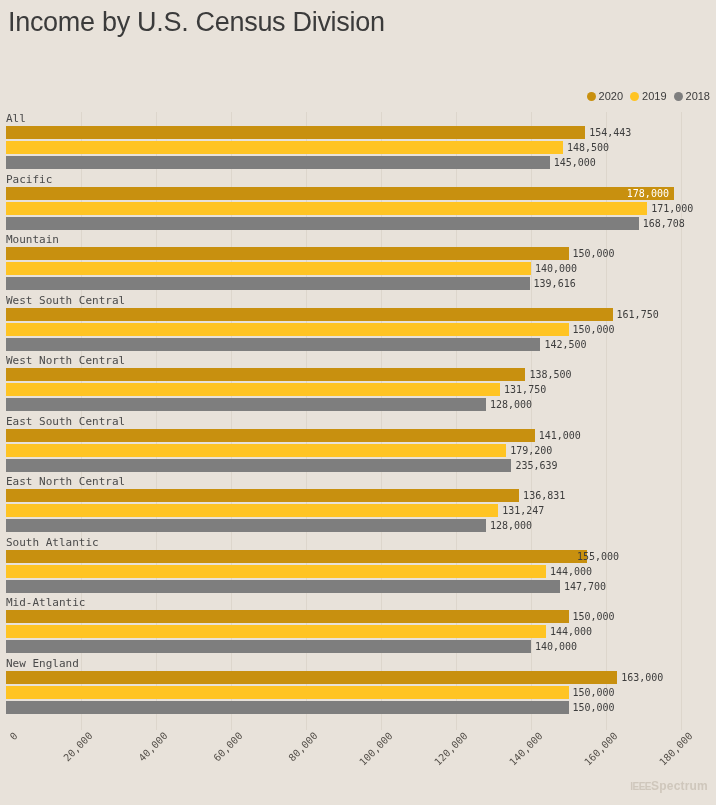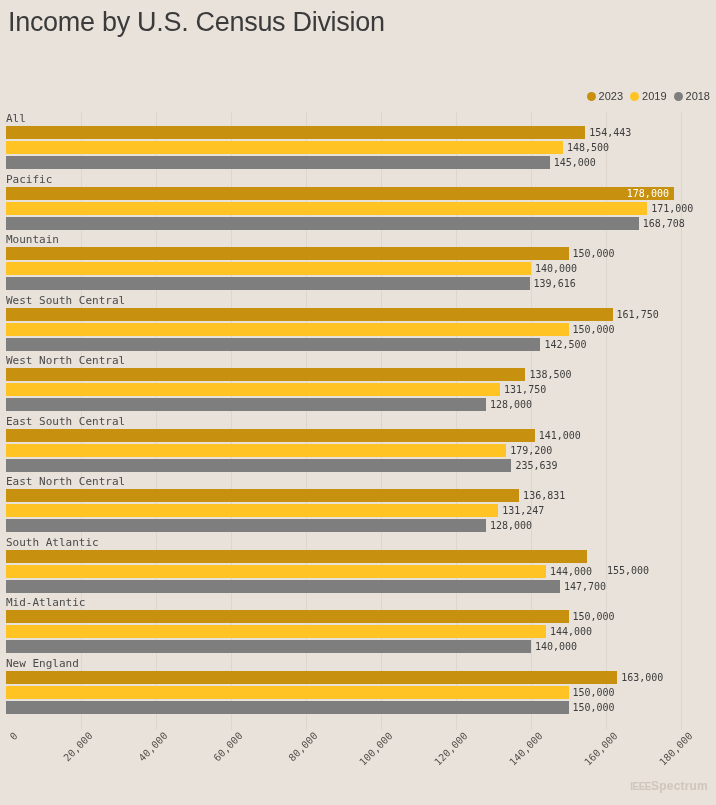--- a/index.html
+++ b/index.html
@@ -162,21 +162,21 @@
 </head>
 <body>
 
 <div class="header">
   <h1 class="chart-title">Income by U.S. Census Division</h1>
 </div>
 
 <div class="legend" id="legend">
     <div class="legend-item">
       <span class="legend-dot" style="background: rgb(200, 144, 15);"></span>
-      <span>2023</span>
+      <span>2020</span>
     </div>
     <div class="legend-item">
       <span class="legend-dot" style="background: rgb(255, 196, 35);"></span>
       <span>2019</span>
     </div>
     <div class="legend-item">
       <span class="legend-dot" style="background: rgb(126, 126, 126);"></span>
       <span>2018</span>
     </div>
   </div>
@@ -296,21 +296,21 @@
         </div>
         <div class="bar-row" style="top: 44px;">
           <div class="bar" style="width: 480px; background: rgb(126, 126, 126);"></div>
           <div class="bar-value outside" style="left: 484px;">128,000</div>
         </div>
       </div>
       <div class="group" style="top: 423.5px; height: 60.5px;">
         <div class="group-label">South Atlantic</div>
         <div class="bar-row" style="top: 14px;">
           <div class="bar" style="width: 581.25px; background: rgb(200, 144, 15);"></div>
-          <div class="bar-value outside" style="left: 601px; margin-top: 14px;">155,000</div>
+          <div class="bar-value outside" style="left: 571px;">155,000</div>
         </div>
         <div class="bar-row" style="top: 29px;">
           <div class="bar" style="width: 540px; background: rgb(255, 196, 35);"></div>
           <div class="bar-value outside" style="left: 544px;">144,000</div>
         </div>
         <div class="bar-row" style="top: 44px;">
           <div class="bar" style="width: 553.875px; background: rgb(126, 126, 126);"></div>
           <div class="bar-value outside" style="left: 557.875px;">147,700</div>
         </div>
       </div>

